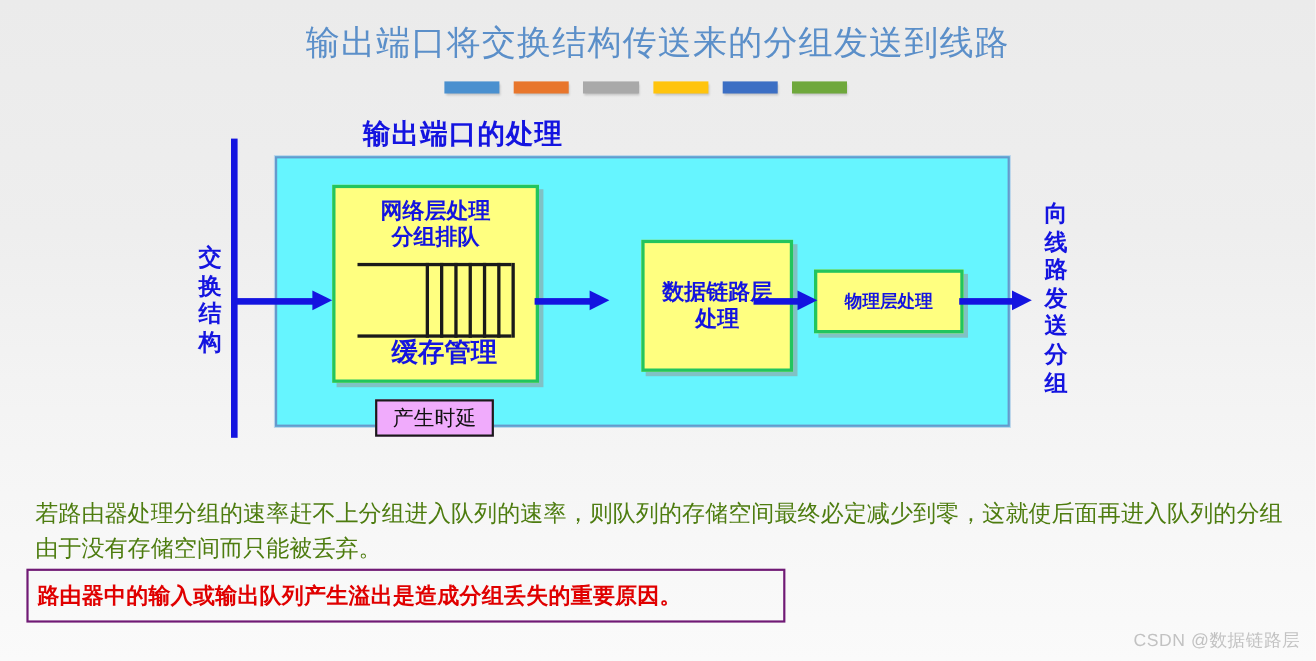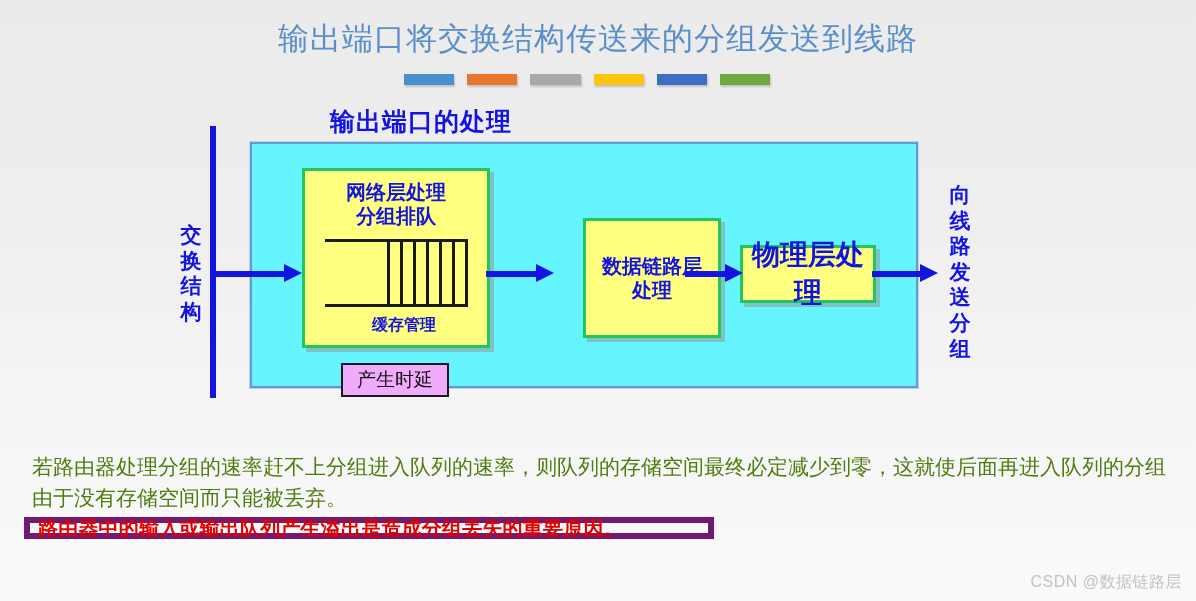--- a/index.html
+++ b/index.html
@@ -134,21 +134,21 @@
     position: absolute;
     left: 0; right: 0;
     top: 10px;
     font-size: 20px;
     line-height: 1.18;
   }
   #box-network .ybox-footer {
     position: absolute;
     left: 0; right: 0;
     bottom: 9px;
-    font-size: 16px;
+    font-size: 24px;
     padding-left: 16px;
   }
   .queue {
     position: absolute;
     left: 20px;
     top: 68px;
     width: 140px;
     height: 68px;
     border-top: 3px solid #1a1a1a;
     border-bottom: 3px solid #1a1a1a;
@@ -175,21 +175,21 @@
     margin-left: 32px;
   }
   #box-physical {
     left: 740px;
     top: 245px;
     width: 136px;
     height: 58px;
     display: flex;
     align-items: center;
     justify-content: center;
-    font-size: 28px;
+    font-size: 16px;
   }
 
   
   .delay-box {
     position: absolute;
     left: 341px;
     top: 363px;
     width: 108px;
     height: 34px;
     background: #f0abfc;
@@ -251,22 +251,22 @@
     font-size: 21px;
     line-height: 1.48;
     color: #4d7c0f;
     text-indent: 0;
   }
   .highlight-box {
     position: absolute;
     left: 24px;
     top: 517px;
     width: 690px;
-    height: 22px;
-    border: 6px solid #701a75;
+    height: 49px;
+    border: 2px solid #701a75;
     box-sizing: border-box;
     display: flex;
     align-items: center;
     padding-left: 8px;
     background: transparent;
   }
   .highlight-box .hl-text {
     font-family: "Liberation Sans", "DejaVu Sans", sans-serif;
     font-size: 20px;
     font-weight: bold;

